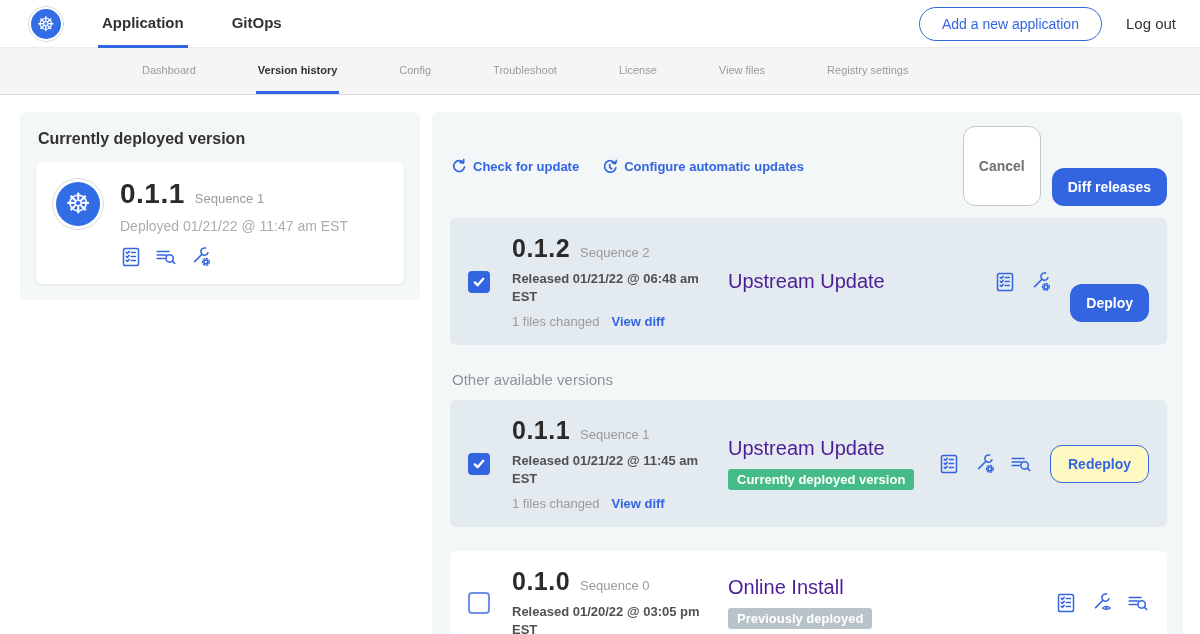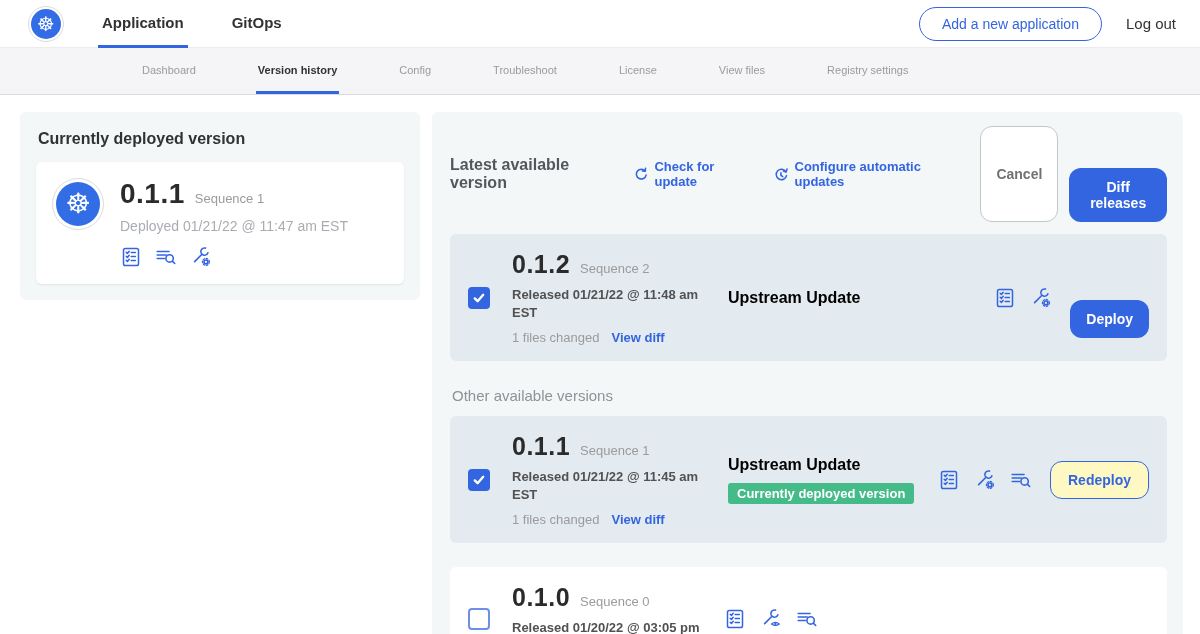--- a/index.html
+++ b/index.html
@@ -73,21 +73,21 @@
 
   .ver-col { width:212px; flex:none; }
   .ver-col .ver-num { font-size:25px; }
   .released { font-size:13px; font-weight:700; color:#515151; margin-top:7px;
     line-height:1.35; max-width:192px; }
   .files-line { margin-top:9px; display:flex; gap:12px; align-items:baseline; }
   .files { font-size:13px; color:#9b9b9b; }
   .view-diff { font-size:13px; font-weight:700; color:#3365e0; cursor:pointer; }
 
   .source-col { flex:1; display:flex; flex-direction:column; justify-content:center; gap:9px; padding-left:4px; }
-  .source { font-size:16px; font-weight:700; color:#000000; }
+  .source { font-size:20px; font-weight:400; color:#4c1d95; }
   .badge { display:inline-block; align-self:flex-start; font-size:13px; font-weight:700;
     color:#fff; border-radius:3px; padding:3px 9px; }
   .badge.green { background:#44bb88; }
   .badge.gray { background:#b7c3c9; }
 
   .actions { display:flex; align-items:center; gap:14px; flex:none; }
   .actions .btn { margin-left:4px; }
 
   .other-title { font-size:15px; color:#8f9296; margin:26px 0 12px 2px; }
 </style>
@@ -196,21 +196,20 @@
                 </svg>
               </span>
           </div>
         </div>
       </div>
     </aside>
 
     <section class="version-panel">
 
       <div class="panel-header">
-        <span class="panel-title">Latest available version</span>
         <span class="link-btn">
           <svg viewBox="0 0 16 16">
               <use href="#ic-refresh"></use>
             </svg>
           <span>Check for update</span>
         </span>
         <span class="link-btn">
           <svg viewBox="0 0 16 16">
               <use href="#ic-auto-update"></use>
             </svg>
@@ -226,21 +225,21 @@
         <div class="checkbox checked">
           <svg viewBox="0 0 14 14">
               <use href="#ic-check"></use>
             </svg>
         </div>
         <div class="ver-col">
           <div class="ver-line">
             <span class="ver-num">0.1.2</span>
             <span class="seq">Sequence 2</span>
           </div>
-          <div class="released">Released 01/21/22 @ 11:48 am EST</div>
+          <div class="released">Released 01/21/22 @ 06:48 am EST</div>
           <div class="files-line">
             <span class="files">1 files changed</span>
             <span class="view-diff">View diff</span>
           </div>
         </div>
         <div class="source-col">
           <div class="source">Upstream Update</div>
         </div>
         <div class="actions">
           <span class="vicon">
@@ -304,20 +303,24 @@
 
       <div class="version-row plain">
         <div class="checkbox unchecked"></div>
         <div class="ver-col">
           <div class="ver-line">
             <span class="ver-num">0.1.0</span>
             <span class="seq">Sequence 0</span>
           </div>
           <div class="released">Released 01/20/22 @ 03:05 pm EST</div>
         </div>
+        <div class="source-col">
+          <div class="source">Online Install</div>
+          <span class="badge gray">Previously deployed</span>
+        </div>
         <div class="actions">
           <span class="vicon">
               <svg viewBox="0 0 22 22">
                 <use href="#ic-checklist"></use>
               </svg>
             </span>
           <span class="vicon">
               <svg viewBox="0 0 22 22">
                 <use href="#ic-wrench-eye"></use>
               </svg>

